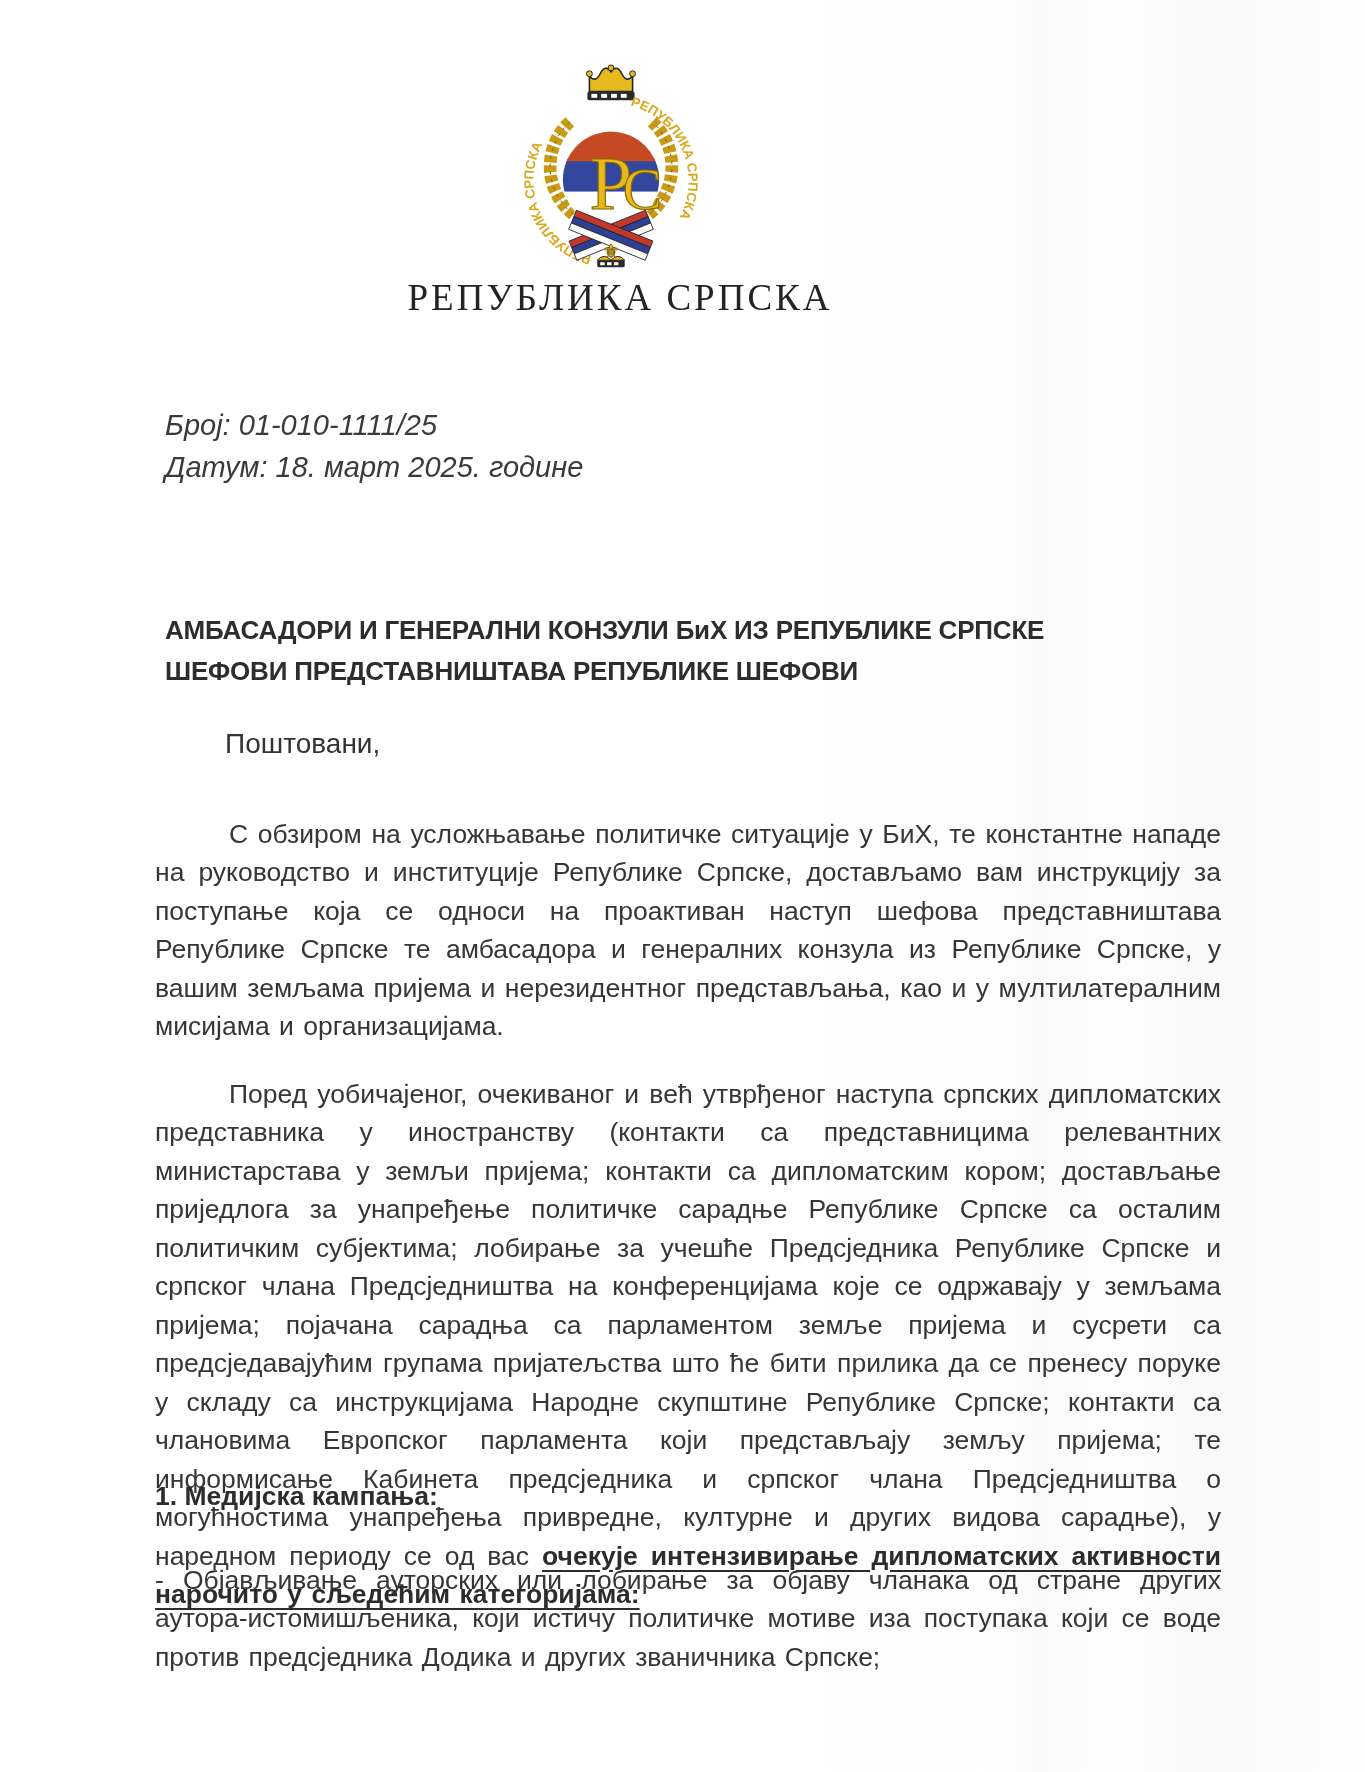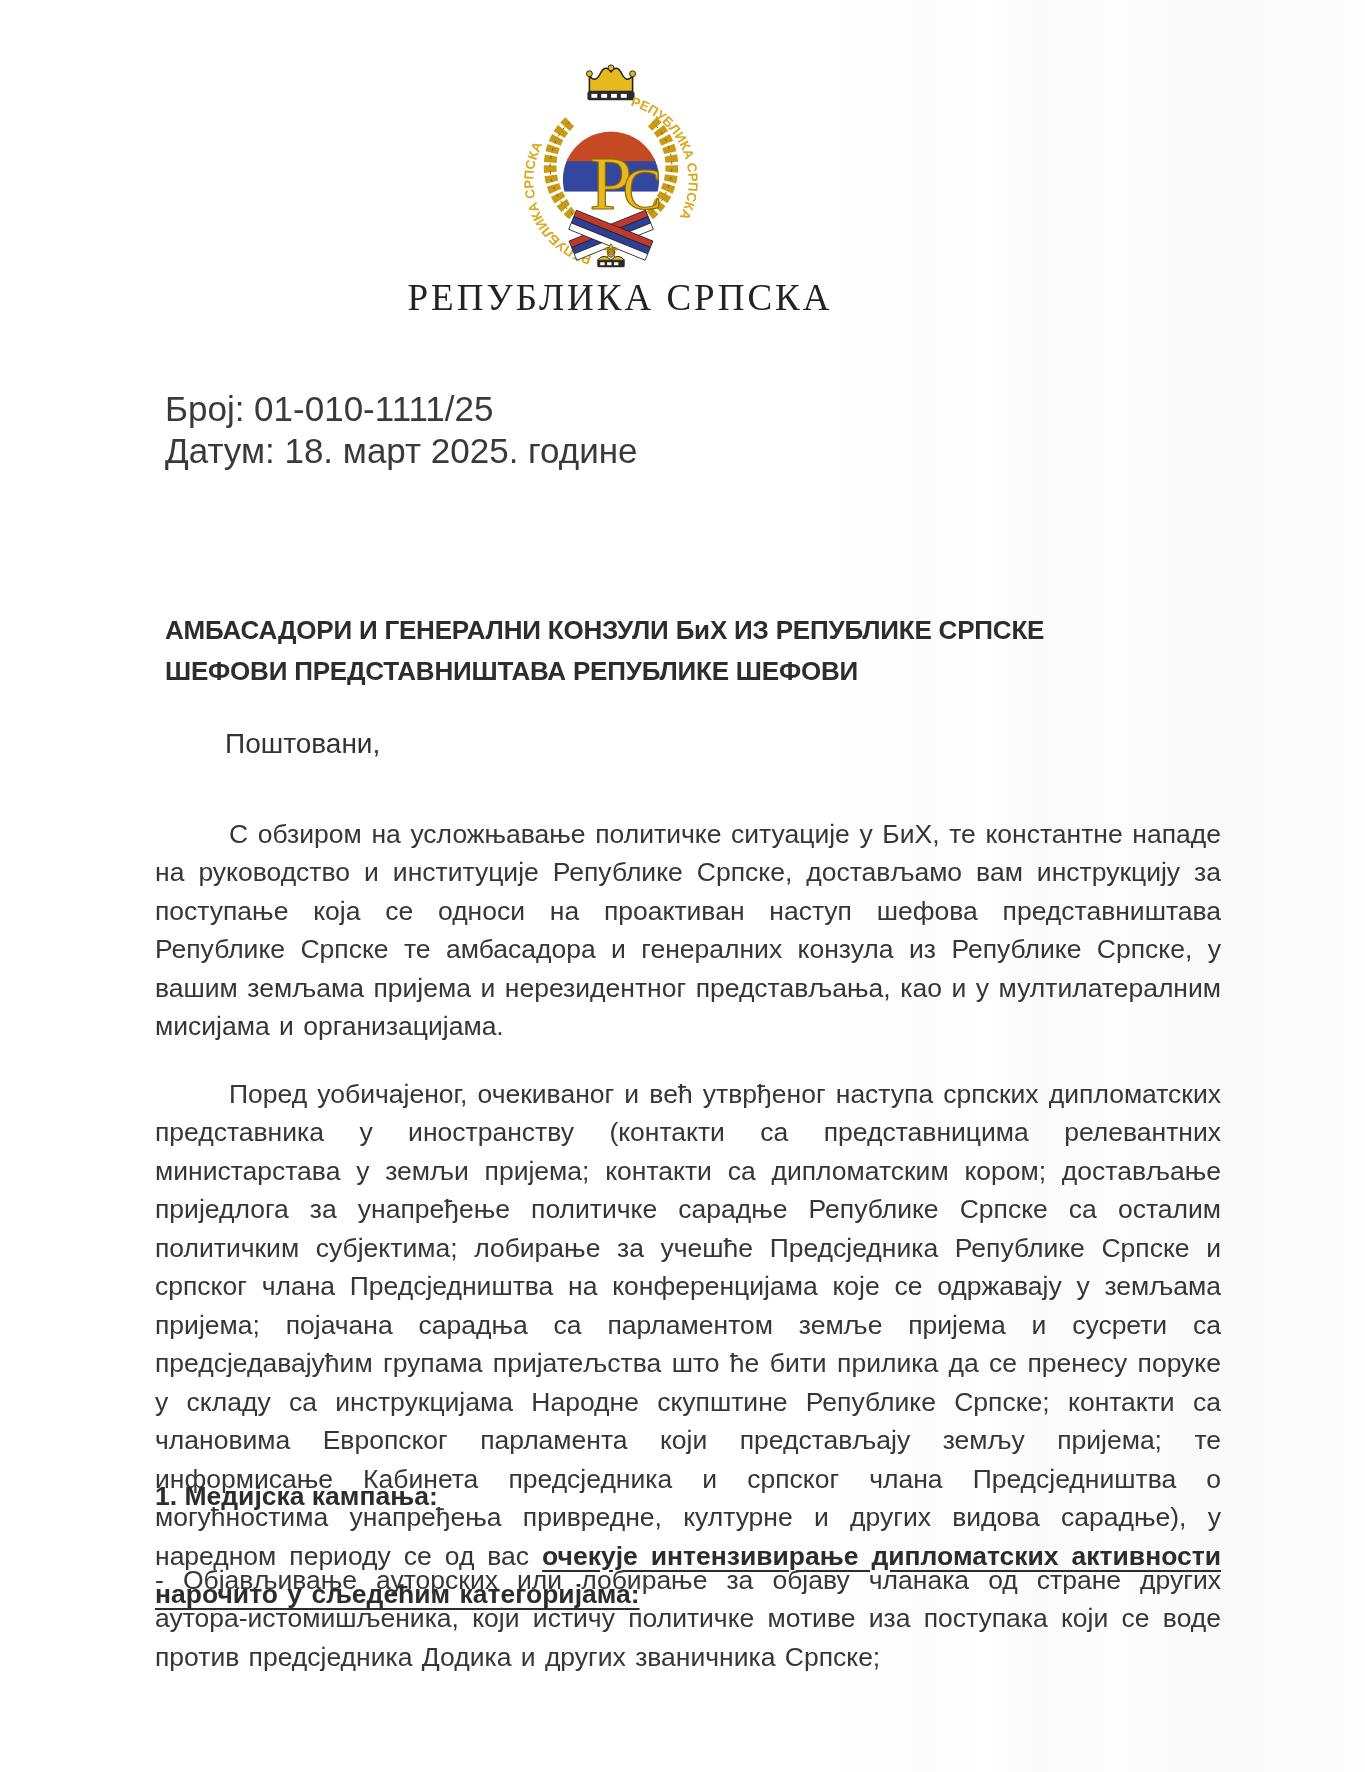--- a/index.html
+++ b/index.html
@@ -16,22 +16,22 @@
   .emblem-wrap { position: absolute; top: 60px; left: 512px; width: 198px; height: 216px; }
 
   .org-title {
     position: absolute; top: 276px; left: 0; width: 1240px;
     text-align: center;
     font-family: "Liberation Serif", "DejaVu Serif", serif;
     font-size: 37px; letter-spacing: 3px; color: #232323;
   }
 
   .meta-block {
-    position: absolute; top: 388px; left: 165px;
-    font-size: 35px; line-height: 42px; color: #3a3a3a;
+    position: absolute; top: 404px; left: 165px;
+    font-size: 29px; line-height: 42px; color: #3a3a3a; font-style: italic;
   }
 
   .recipients {
     position: absolute; top: 562px; left: 165px;
     font-size: 26px; font-weight: bold; line-height: 41px;
     letter-spacing: -0.2px; color: #2d2d2d; margin-top: 48px;
   }
 
   .salutation {
     position: absolute; top: 728px; left: 225px;

